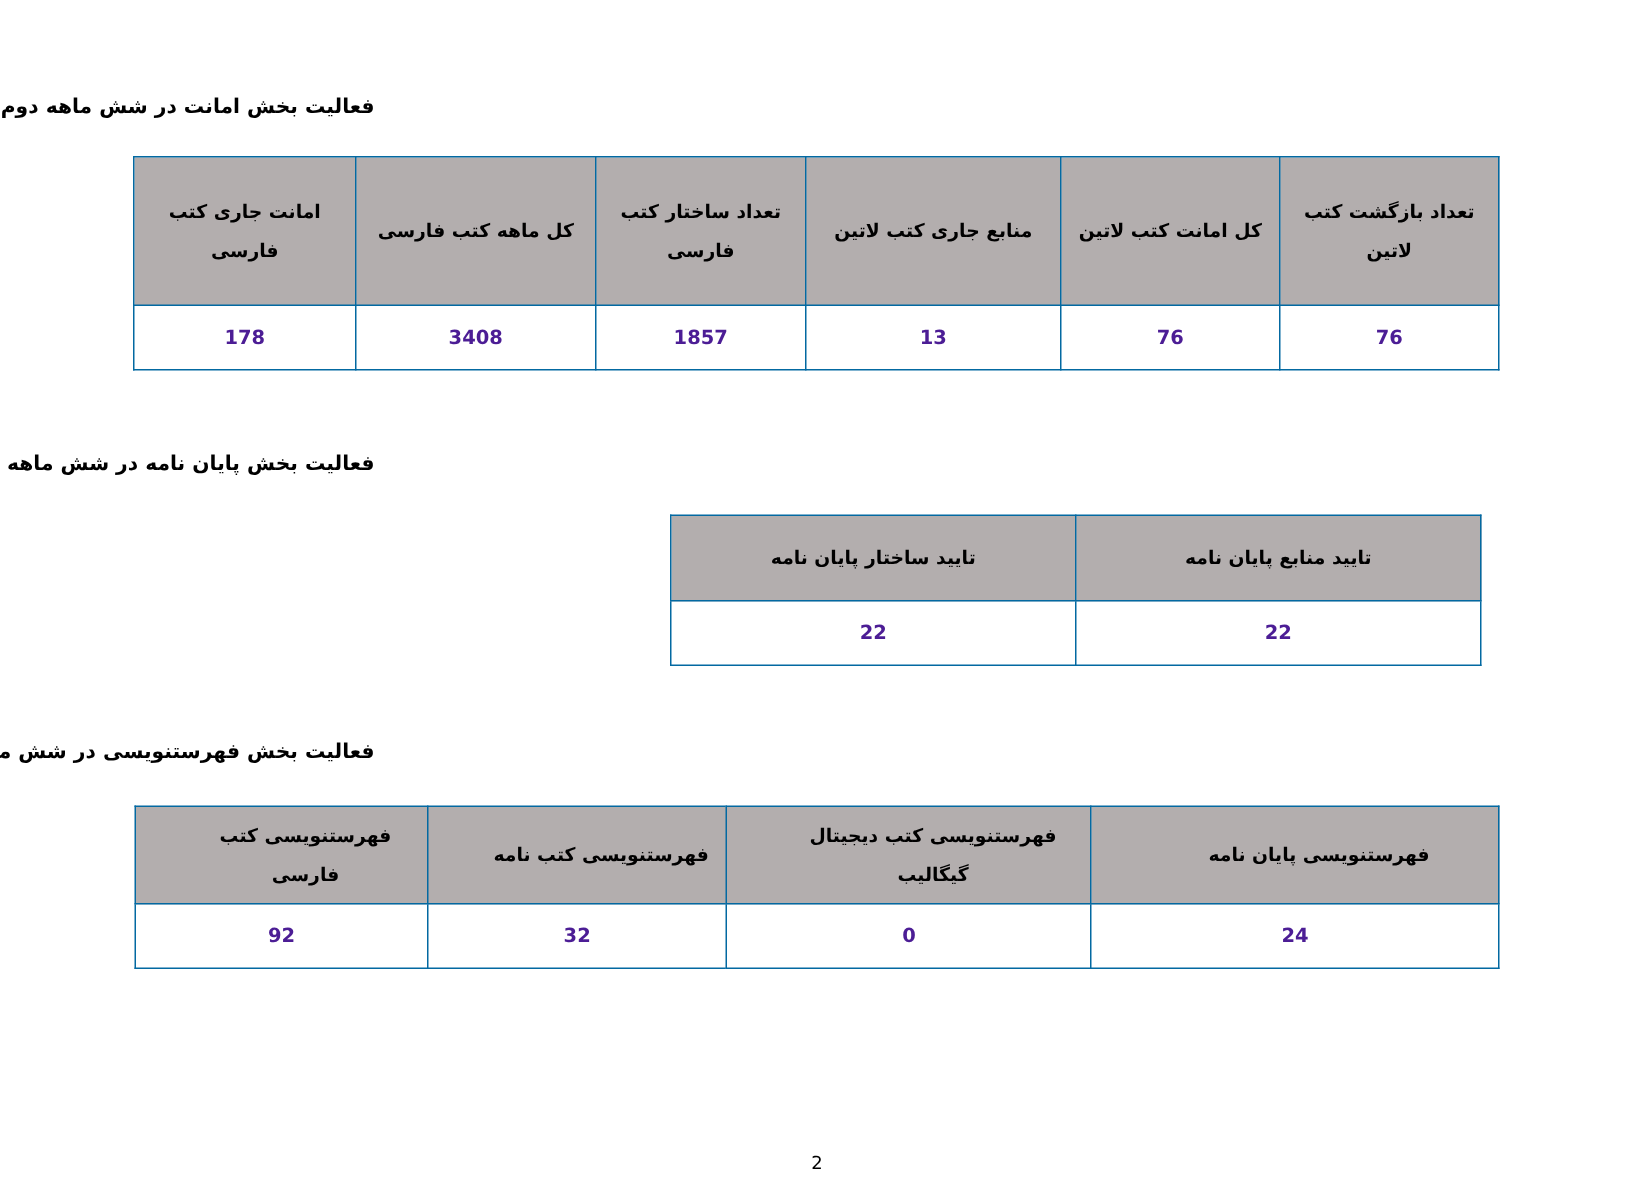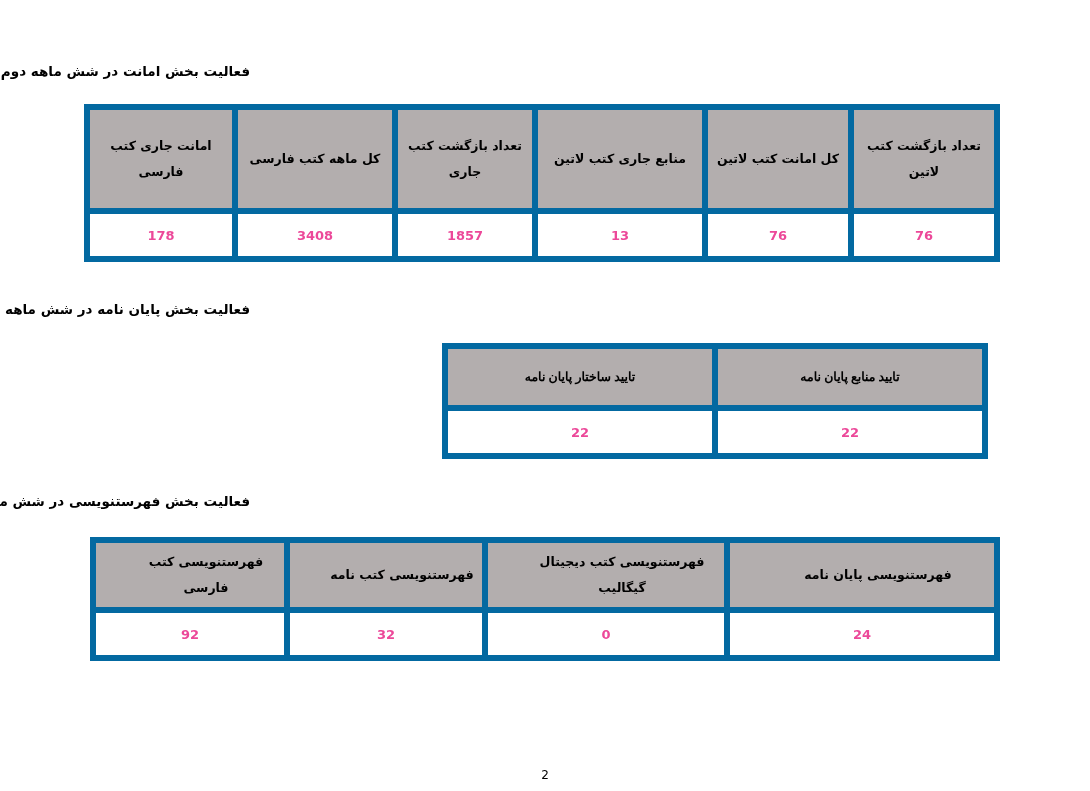--- a/index.html
+++ b/index.html
@@ -40,54 +40,54 @@
 
   
   table.doc-table {
     position: absolute;
     border-collapse: collapse;
     direction: rtl;
     table-layout: fixed;
   }
   table.doc-table th,
   table.doc-table td {
-    border: 6px solid #0369a1;
+    border: 1px solid #0369a1;
     text-align: center;
     vertical-align: middle;
   }
   table.doc-table th {
     background: #b3aeae;
     font-size: 12.5px;
     font-weight: bold;
     color: #000;
     padding: 6px 4px;
     line-height: 26px;
   }
   table.doc-table td {
     background: #ffffff;
     font-size: 13px;
     font-weight: bold;
-    color: #ec4899;
+    color: #4c1d95;
     height: 38px;
     padding: 2px;
   }
 
   
   #table-loan { top: 104px; right: 90px; width: 910px; }
   #table-loan th { height: 86px; }
   #table-loan col.c0 { width: 146px; }
   #table-loan col.c1 { width: 146px; }
   #table-loan col.c2 { width: 170px; }
   #table-loan col.c3 { width: 140px; }
   #table-loan col.c4 { width: 160px; }
   #table-loan col.c5 { width: 148px; }
 
   
   #table-thesis { top: 343px; right: 102px; width: 540px; }
-  #table-thesis th { height: 44px; font-family: Liberation Serif, serif; }
+  #table-thesis th { height: 44px; }
   #table-thesis col.c0 { width: 270px; }
   #table-thesis col.c1 { width: 270px; }
 
   
   #table-catalog { top: 537px; right: 90px; width: 910px; }
   #table-catalog th { height: 44px; padding-left: 36px; }
   #table-catalog col.c0 { width: 248px; }
   #table-catalog col.c1 { width: 222px; }
   #table-catalog col.c2 { width: 182px; }
   #table-catalog col.c3 { width: 178px; }
@@ -120,21 +120,21 @@
         <col class="c2">
         <col class="c3">
         <col class="c4">
         <col class="c5">
     </colgroup>
     <thead>
       <tr>
         <th>تعداد بازگشت کتب لاتین</th>
         <th>کل امانت کتب لاتین</th>
         <th>منابع جاری کتب لاتین</th>
-        <th>تعداد بازگشت کتب جاری</th>
+        <th>تعداد ساختار کتب فارسی</th>
         <th>کل ماهه کتب فارسی</th>
         <th>امانت جاری کتب فارسی</th>
       </tr>
     </thead>
     <tbody>
       <tr>
         <td>76</td>
         <td>76</td>
         <td>13</td>
         <td>1857</td>

